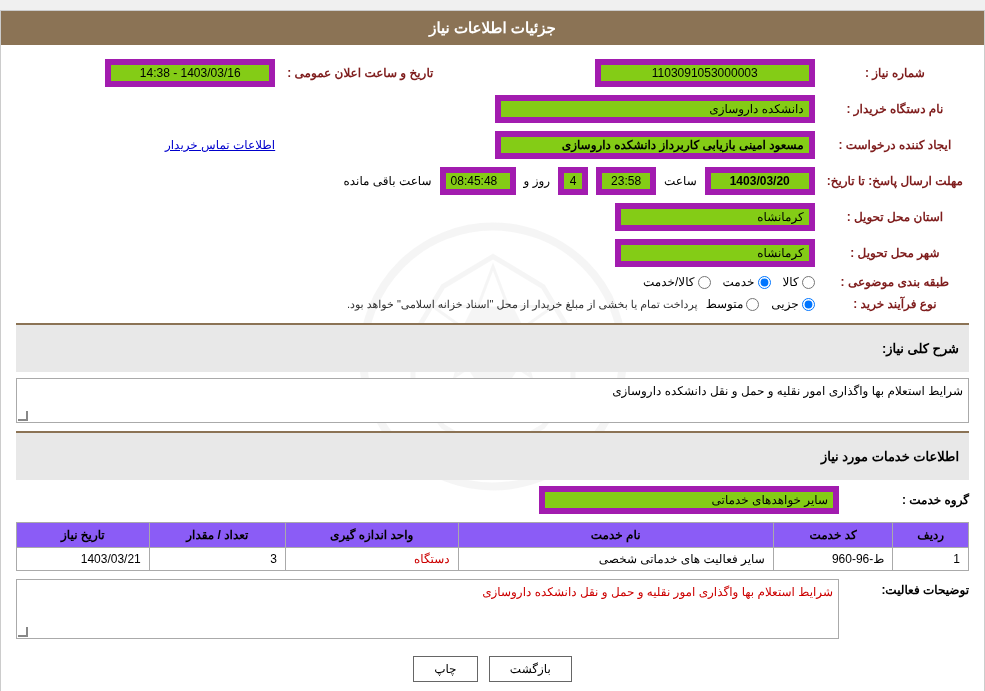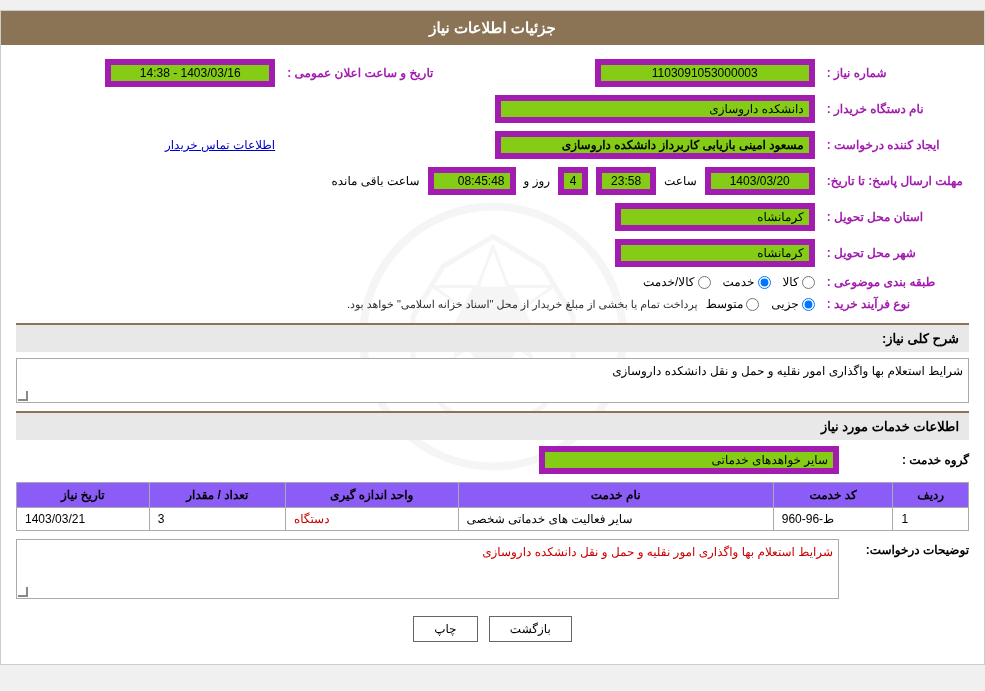--- a/index.html
+++ b/index.html
@@ -29,33 +29,33 @@
     .info-table {
       width: 100%;
       border-collapse: collapse;
       margin-bottom: 8px;
     }
     .info-table td {
       padding: 4px 6px;
       vertical-align: middle;
     }
     .label-cell {
-      text-align: left;
-      color: #a21caf;
+      text-align: center;
+      color: #7f1d1d;
       white-space: nowrap;
       font-weight: bold;
       width: 130px;
     }
     .value-cell {
       text-align: right;
     }
     .section-header {
       background: #e8e8e8;
       border-top: 2px solid #8b7355;
-      padding: 6px 10px;
+      padding: 16px 10px;
       font-weight: bold;
       font-size: 13px;
       margin: 8px 0 6px 0;
     }
     .textarea-box {
       border: 1px solid #aaa;
       background: #fff;
       width: 100%;
       min-height: 50px;
       padding: 4px;
@@ -70,21 +70,21 @@
     .services-table th {
       background: #8b5cf6;
       border: 1px solid #aaa;
       padding: 5px 8px;
       text-align: center;
       font-weight: bold;
     }
     .services-table td {
       border: 1px solid #aaa;
       padding: 4px 8px;
-      text-align: left;
+      text-align: right;
     }
     .services-table .red-text {
       color: #cc0000;
     }
     .radio-group {
       display: flex;
       align-items: center;
       gap: 12px;
     }
     .radio-item {
@@ -244,32 +244,32 @@
             <span class="link-blue">اطلاعات تماس خریدار</span>
           </td>
         </tr>
 
         <tr>
           <td class="label-cell">
             <span>مهلت ارسال پاسخ: تا تاریخ:</span>
           </td>
           <td class="value-cell" colspan="4">
             <div class="row-flex">
-              <div class="inline-input" style="width:110px; text-align:center;">
+              <div class="inline-input" style="width:110px; text-align:center;font-weight:bold;">
                 <span>1403/03/20</span>
               </div>
               <span>ساعت</span>
               <div class="inline-input" style="width:60px; text-align:center;">
                 <span>23:58</span>
               </div>
               <div class="inline-input" style="width:30px; text-align:center;">
                 <span>4</span>
               </div>
               <span>روز و</span>
-              <div class="inline-input" style="width:88px; text-align:right;">
+              <div class="inline-input" style="width:76px; text-align:left;">
                 <span>08:45:48</span>
               </div>
               <span>ساعت باقی مانده</span>
             </div>
           </td>
         </tr>
 
         <tr>
           <td class="label-cell">
             <span>استان محل تحویل :</span>
@@ -376,21 +376,21 @@
       <td>ط-96-960</td>
       <td>سایر فعالیت های خدماتی شخصی</td>
       <td class="red-text">دستگاه</td>
       <td>3</td>
       <td>1403/03/21</td>
     </tr>
           </tbody>
       </table>
 
       <div class="group-row" style="align-items: flex-start; margin-top: 8px;">
-        <span class="field-label" style="padding-top:4px;">توضیحات درخواست:</span>
+        <span class="field-label" style="padding-top:4px;">توضیحات فعالیت:</span>
         <div class="textarea-wrapper" style="flex:1;">
           <div class="textarea-box" style="min-height:60px; padding:5px;">
             <span style="color:#cc0000;">شرایط استعلام بها واگذاری امور نقلیه و حمل و نقل دانشکده داروسازی</span>
           </div>
           <div class="textarea-resize-icon"></div>
         </div>
       </div>
 
       <div class="footer-buttons">
         <button class="btn btn-back">بازگشت</button>

